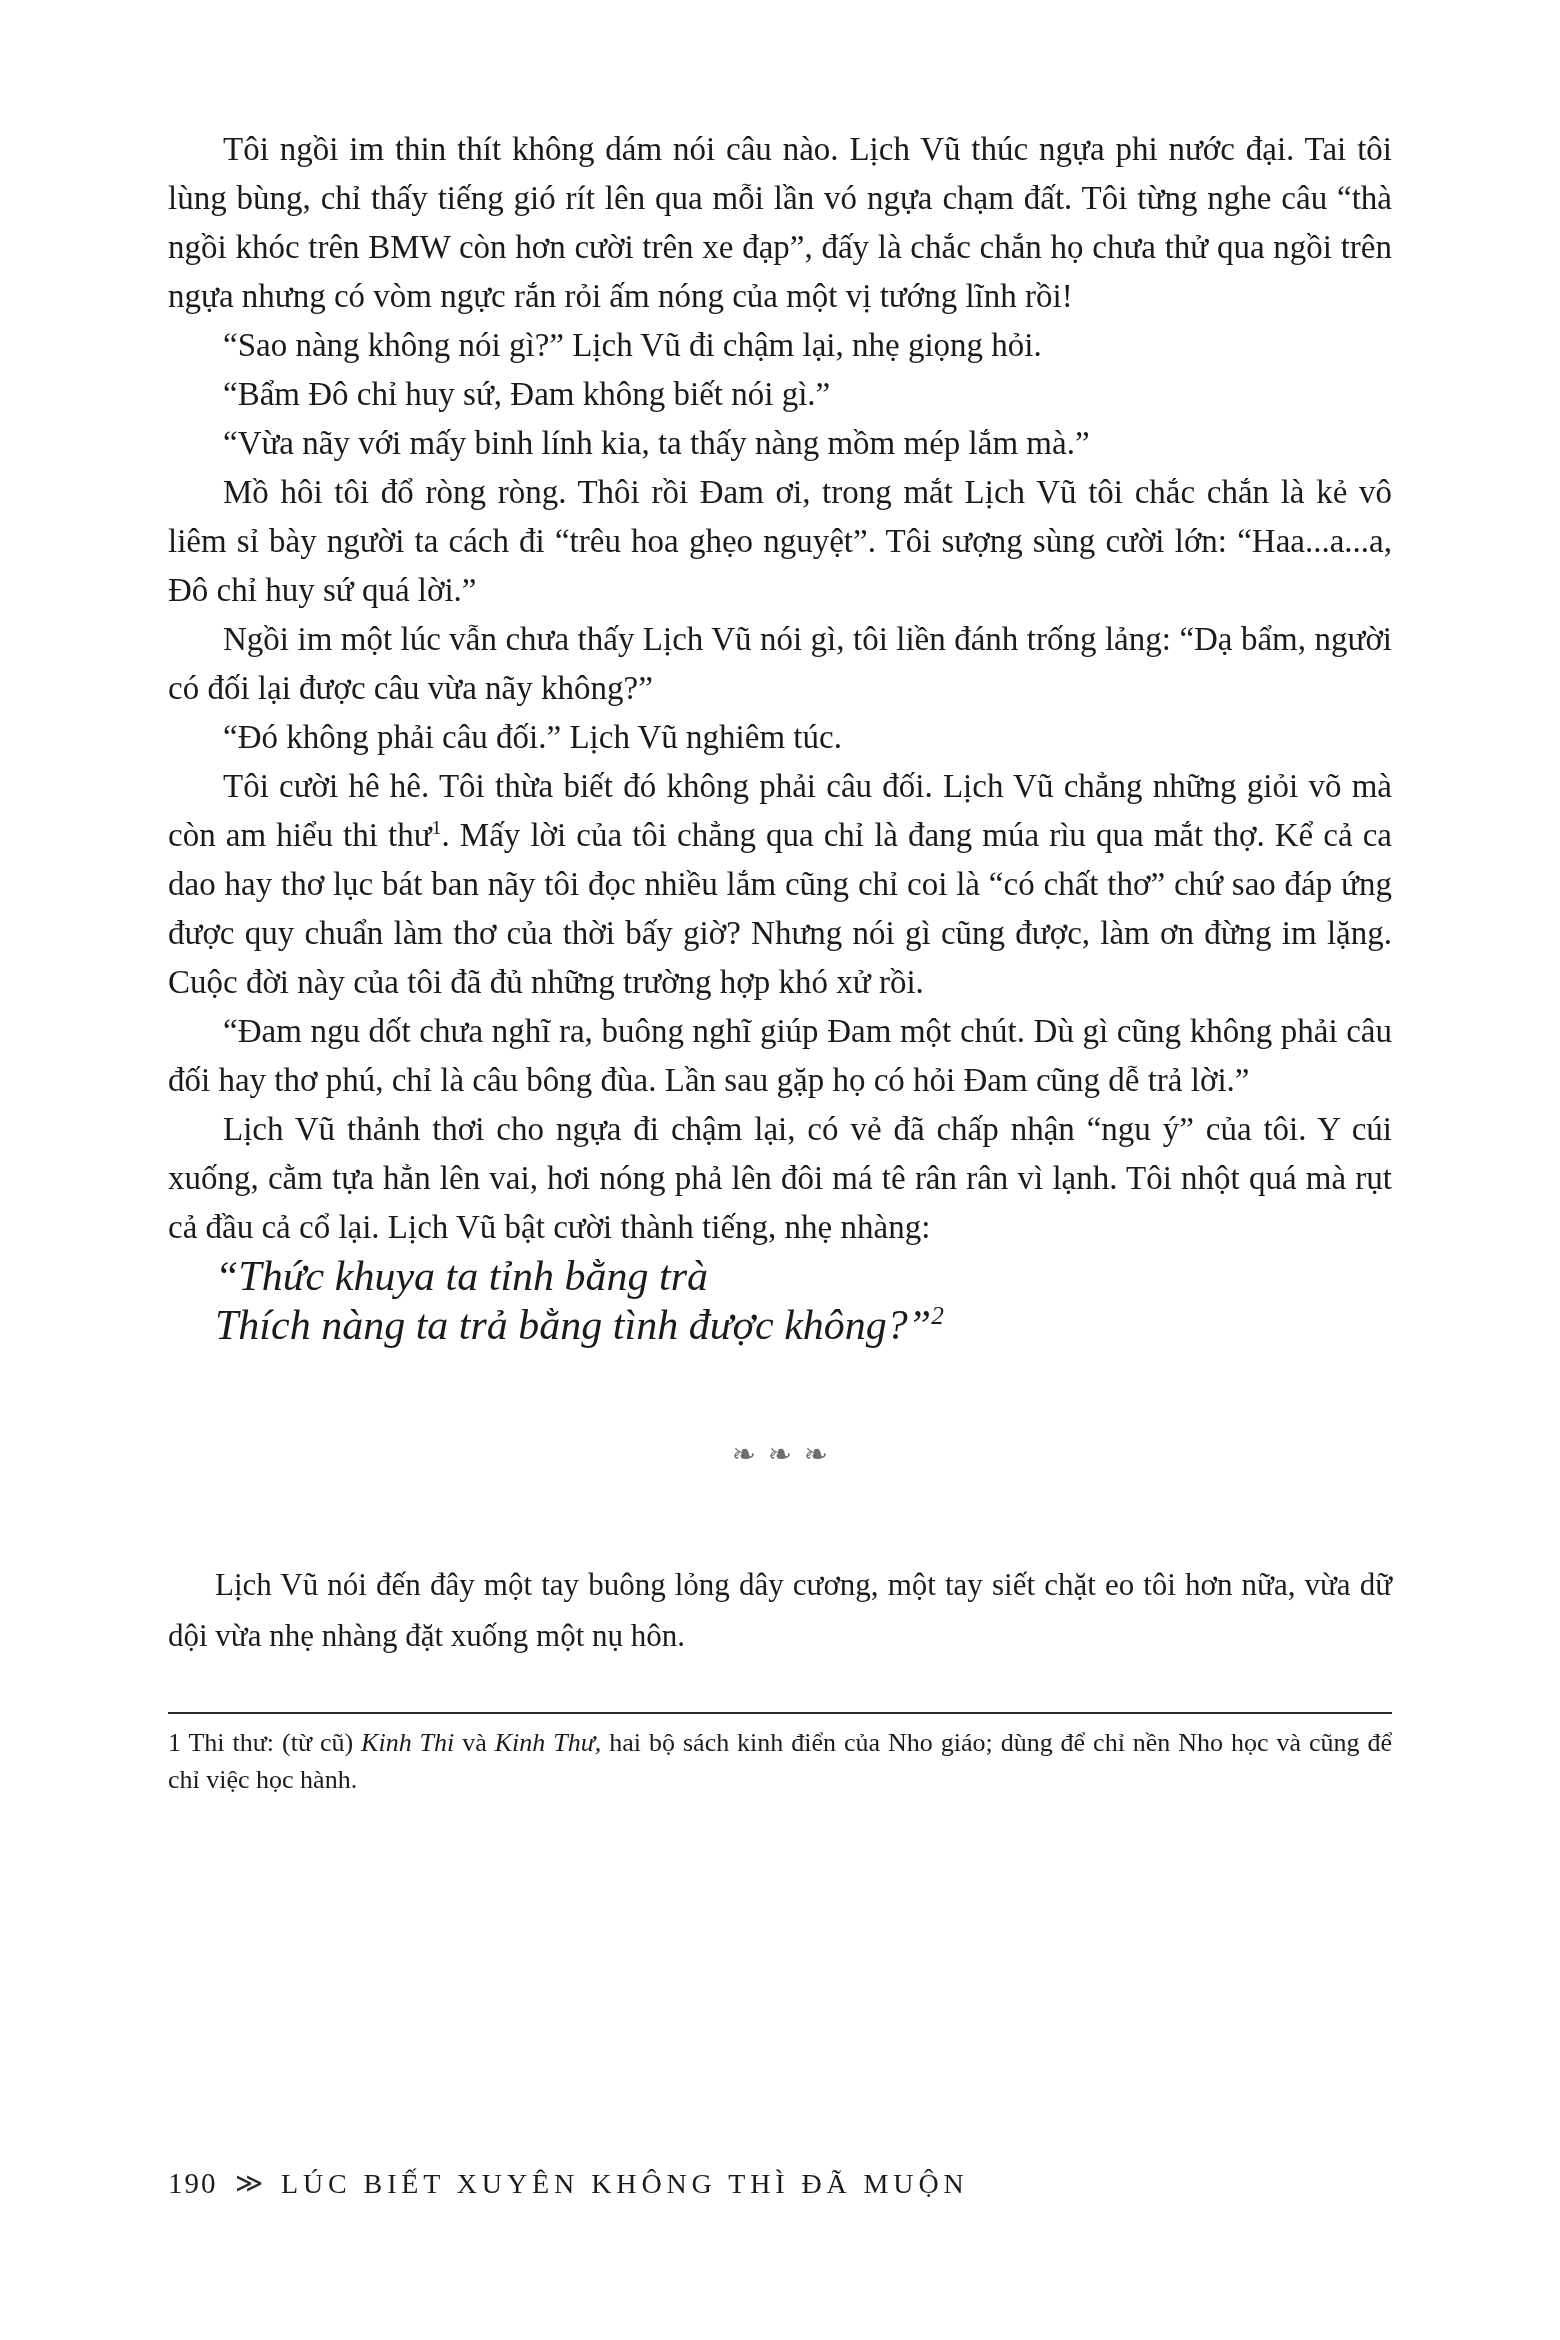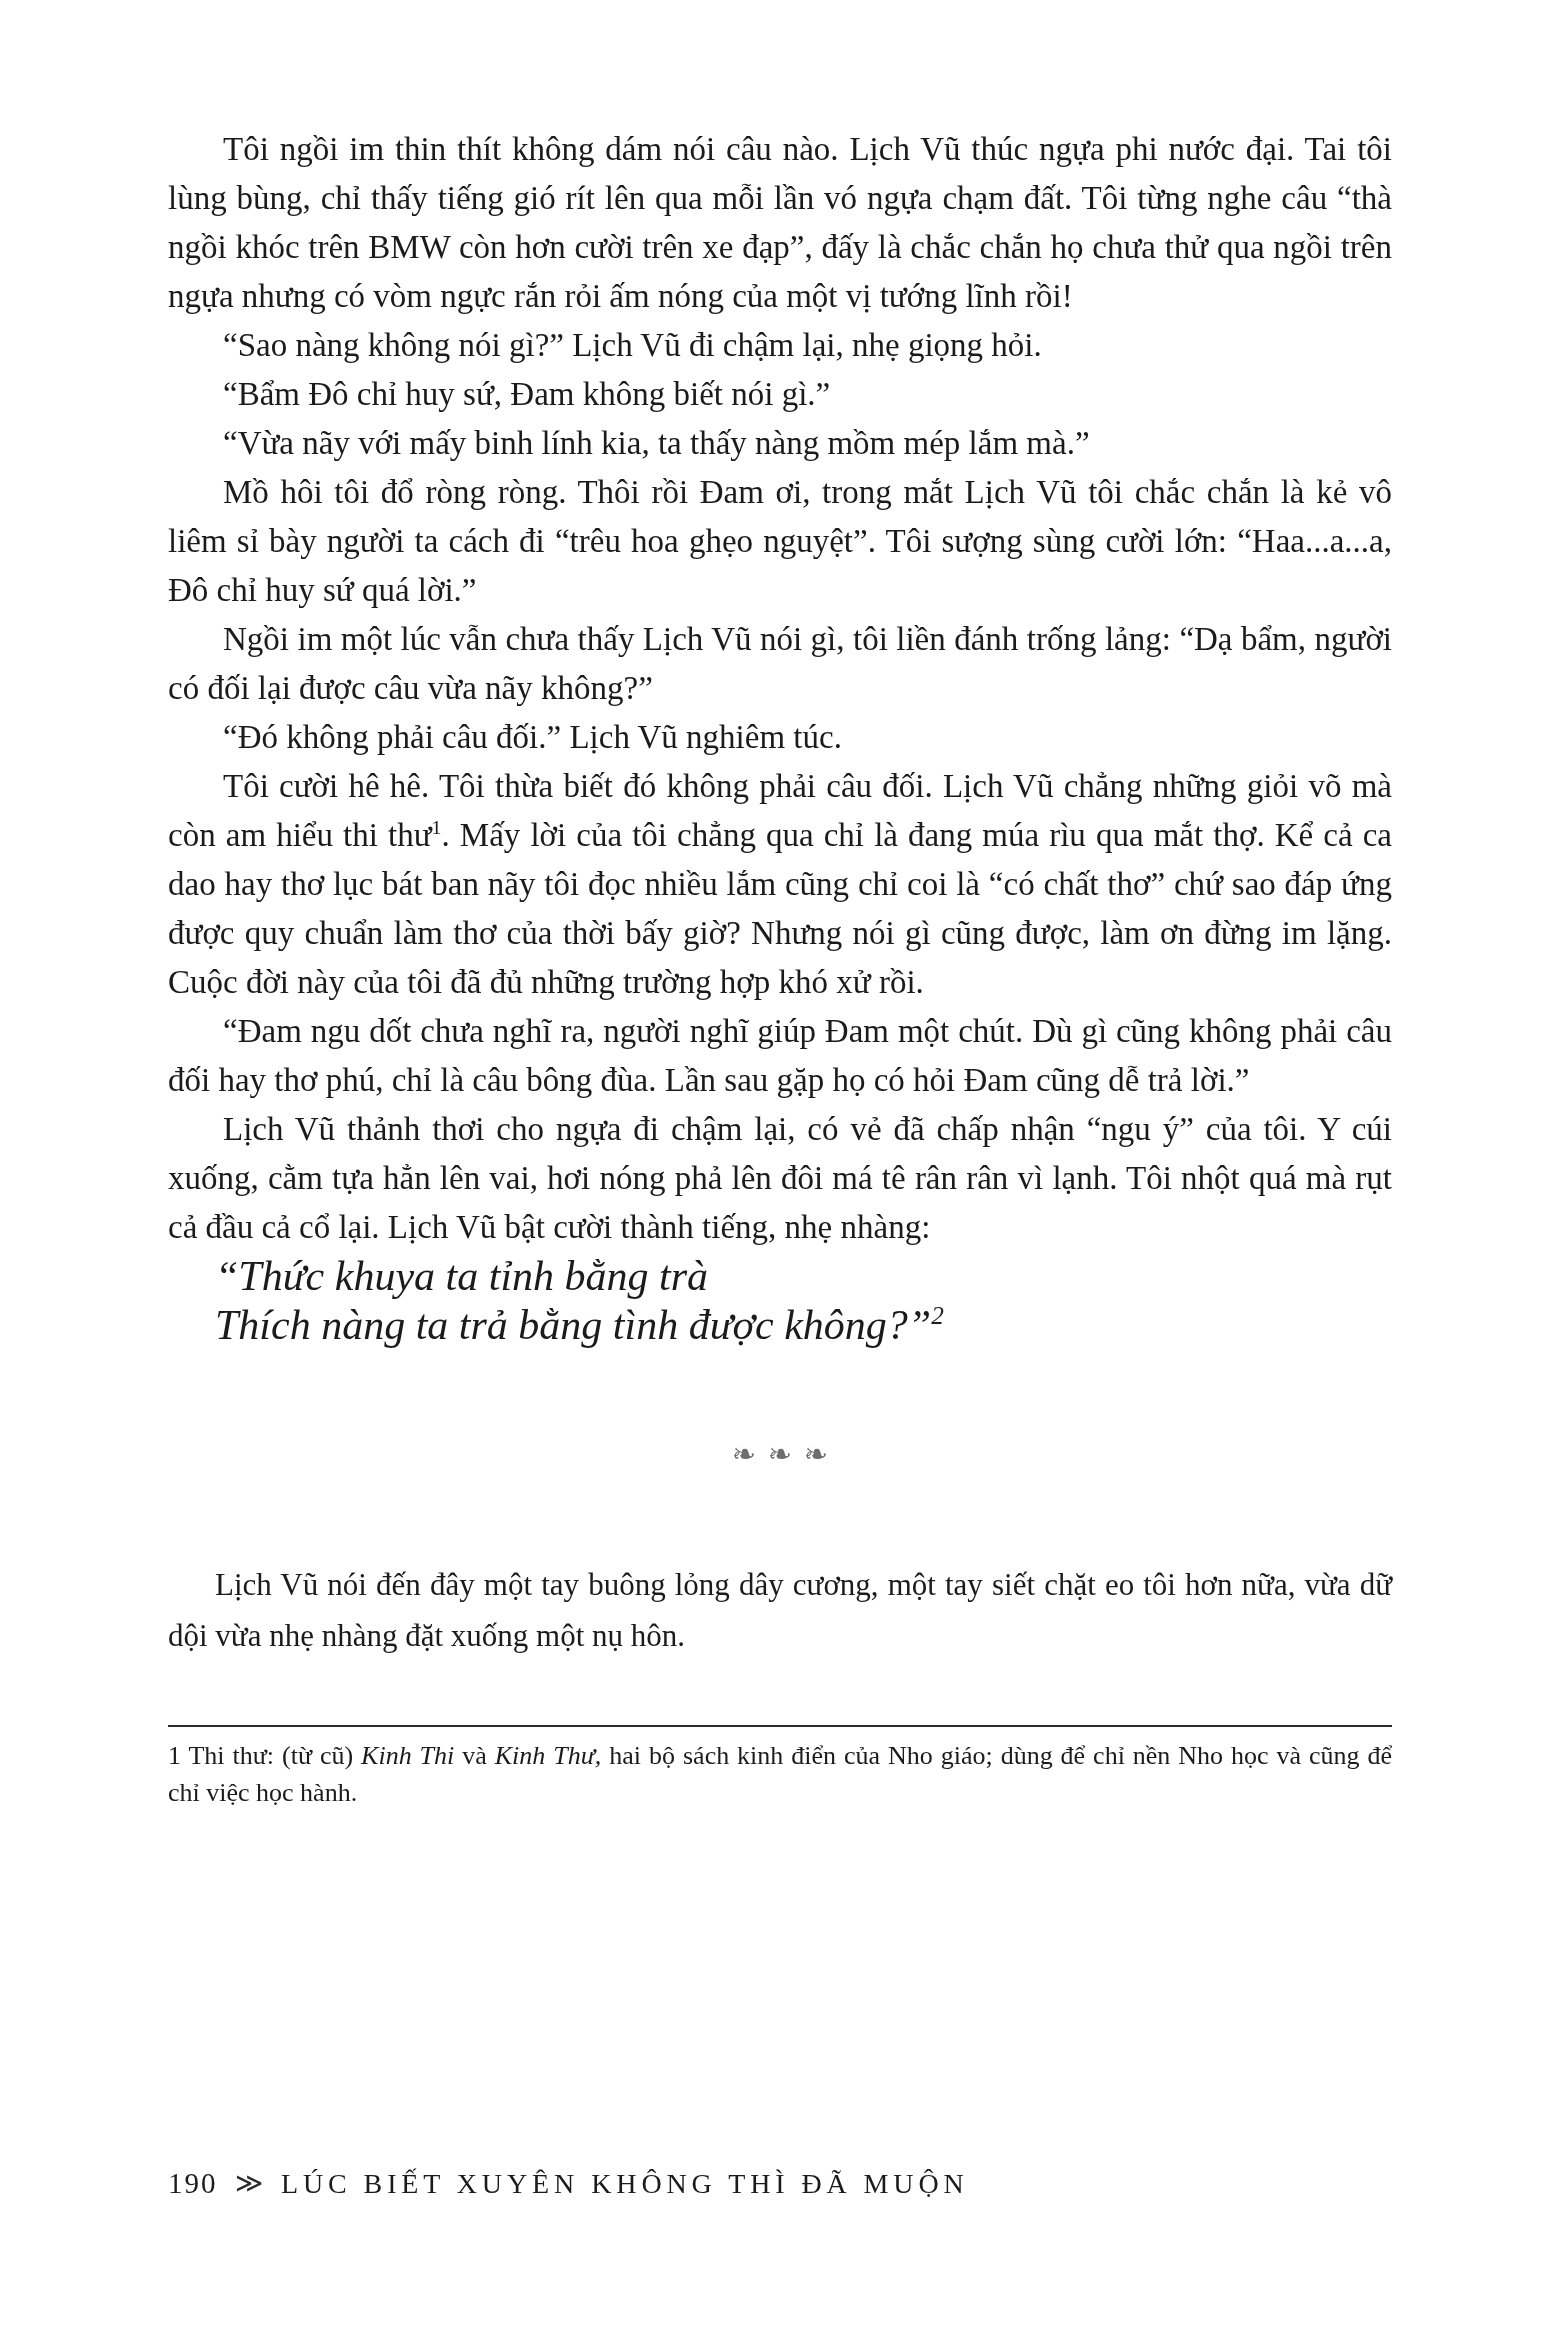--- a/index.html
+++ b/index.html
@@ -49,21 +49,21 @@
     text-indent: 11.7px; 
   }
   .closing-par {
     margin: 0;
     font-size: 31px;
     line-height: 51px;
     text-align: justify;
     text-indent: 47px;
   }
   .footnotes {
-    margin-top: 64px;
+    margin-top: 51px;
     border-top: 2px solid #2a2a2a;
     padding-top: 9.8px;
   }
   .footnote {
     margin: 0;
     font-size: 26px;
     line-height: 37px;
     text-align: justify;
     text-indent: 0;
   }
@@ -105,21 +105,21 @@
   <p class="body-par">“Bẩm Đô chỉ huy sứ, Đam không biết nói gì.”</p>
   <p class="body-par">“Vừa nãy với mấy binh lính kia, ta thấy nàng mồm mép lắm mà.”</p>
   <p class="body-par">Mồ hôi tôi đổ ròng ròng. Thôi rồi Đam ơi, trong mắt Lịch Vũ tôi chắc chắn là kẻ vô liêm sỉ bày người ta cách đi “trêu hoa ghẹo nguyệt”. Tôi sượng sùng cười lớn: “Haa...a...a, Đô chỉ huy sứ quá lời.”</p>
   <p class="body-par">Ngồi im một lúc vẫn chưa thấy Lịch Vũ nói gì, tôi liền đánh trống lảng: “Dạ bẩm, người có đối lại được câu vừa nãy không?”</p>
   <p class="body-par">“Đó không phải câu đối.” Lịch Vũ nghiêm túc.</p>
 
   <p class="body-par">
     <span>Tôi cười hê hê. Tôi thừa biết đó không phải câu đối. Lịch Vũ chẳng những giỏi võ mà còn am hiểu thi thư</span><sup class="fnref">1</sup><span>. Mấy lời của tôi chẳng qua chỉ là đang múa rìu qua mắt thợ. Kể cả ca dao hay thơ lục bát ban nãy tôi đọc nhiều lắm cũng chỉ coi là “có chất thơ” chứ sao đáp ứng được quy chuẩn làm thơ của thời bấy giờ? Nhưng nói gì cũng được, làm ơn đừng im lặng. Cuộc đời này của tôi đã đủ những trường hợp khó xử rồi.</span>
   </p>
 
-  <p class="body-par">“Đam ngu dốt chưa nghĩ ra, người nghĩ giúp Đam một chút. Dù gì cũng không phải câu đối hay thơ phú, chỉ là câu bông đùa. Lần sau gặp họ có hỏi Đam cũng dễ trả lời.”</p>
+  <p class="body-par">“Đam ngu dốt chưa nghĩ ra, buông nghĩ giúp Đam một chút. Dù gì cũng không phải câu đối hay thơ phú, chỉ là câu bông đùa. Lần sau gặp họ có hỏi Đam cũng dễ trả lời.”</p>
   <p class="body-par">Lịch Vũ thảnh thơi cho ngựa đi chậm lại, có vẻ đã chấp nhận “ngu ý” của tôi. Y cúi xuống, cằm tựa hẳn lên vai, hơi nóng phả lên đôi má tê rân rân vì lạnh. Tôi nhột quá mà rụt cả đầu cả cổ lại. Lịch Vũ bật cười thành tiếng, nhẹ nhàng:</p>
 
   <p class="poem-line">“Thức khuya ta tỉnh bằng trà</p>
   <p class="poem-line">
     <span>Thích nàng ta trả bằng tình được không?”</span><sup class="fnref">2</sup>
   </p>
 
   <div class="section-separator">❧❧❧</div>
 
   <p class="closing-par">Lịch Vũ nói đến đây một tay buông lỏng dây cương, một tay siết chặt eo tôi hơn nữa, vừa dữ dội vừa nhẹ nhàng đặt xuống một nụ hôn.</p>

